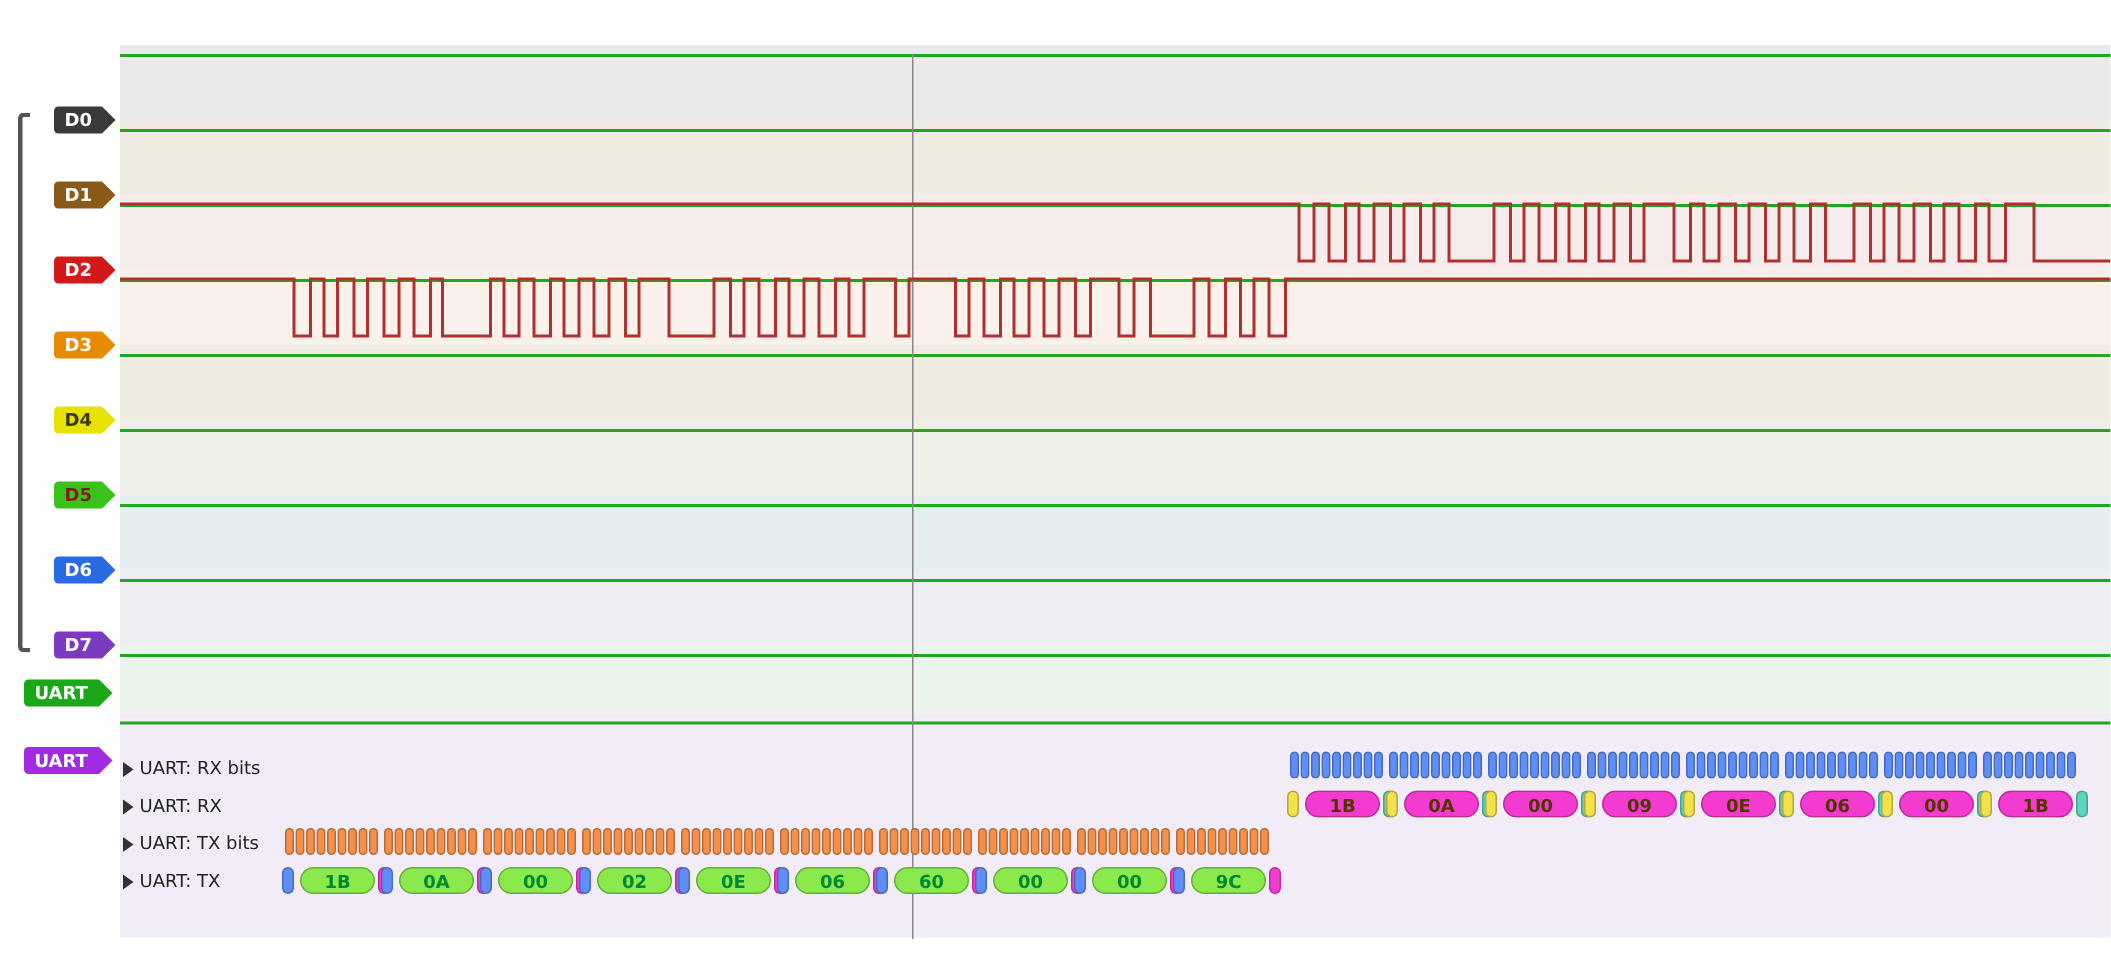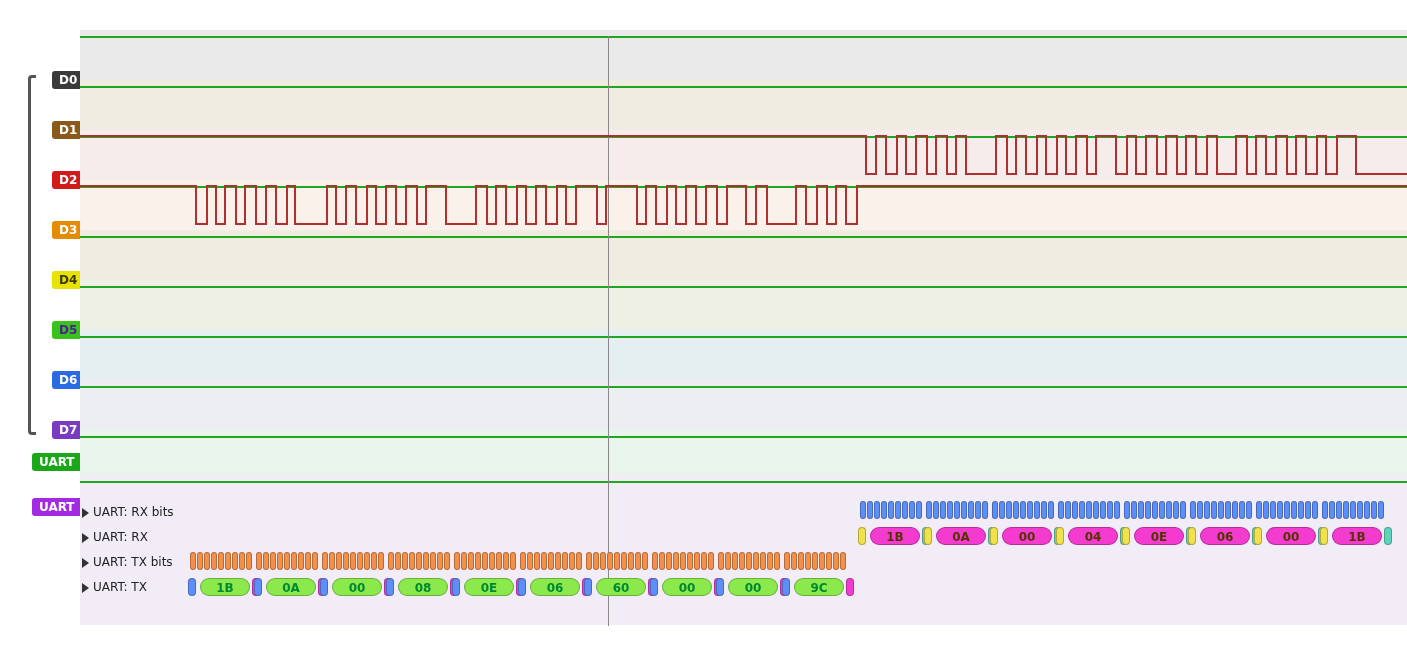--- a/index.html
+++ b/index.html
@@ -12,21 +12,20 @@
     overflow: hidden;
     position: relative;
   }
 
   
   .gutter {
     position: absolute;
     left: 0; top: 0;
     width: 80px;
     height: 650px;
-    margin-left: 16px;
   }
   .bracket {
     position: absolute;
     left: 12px;
     top: 75px;
     width: 8px;
     height: 360px;
     border-left: 3px solid #555;
     border-top: 3px solid #555;
     border-bottom: 3px solid #555;
@@ -123,21 +122,21 @@
 <body>
 
 <div class="gutter">
   <span class="bracket"></span>
 
 <div class="tag" style="top: 71px;"><span class="tag-body" style="background: rgb(58, 58, 58); color: rgb(255, 255, 255);">D0</span><span class="tag-arrow" style="border-left: 9px solid rgb(58, 58, 58);"></span></div>
     <div class="tag" style="top: 121px;"><span class="tag-body" style="background: rgb(138, 90, 26); color: rgb(255, 255, 255);">D1</span><span class="tag-arrow" style="border-left: 9px solid rgb(138, 90, 26);"></span></div>
     <div class="tag" style="top: 171px;"><span class="tag-body" style="background: rgb(211, 26, 26); color: rgb(255, 255, 255);">D2</span><span class="tag-arrow" style="border-left: 9px solid rgb(211, 26, 26);"></span></div>
     <div class="tag" style="top: 221px;"><span class="tag-body" style="background: rgb(230, 138, 0); color: rgb(255, 255, 255);">D3</span><span class="tag-arrow" style="border-left: 9px solid rgb(230, 138, 0);"></span></div>
     <div class="tag" style="top: 271px;"><span class="tag-body" style="background: rgb(232, 226, 0); color: rgb(58, 58, 0);">D4</span><span class="tag-arrow" style="border-left: 9px solid rgb(232, 226, 0);"></span></div>
-    <div class="tag" style="top: 321px;"><span class="tag-body" style="background: rgb(57, 194, 26); color: #4c1d95;">D5</span><span class="tag-arrow" style="border-left: 9px solid rgb(57, 194, 26);"></span></div>
+    <div class="tag" style="top: 321px;"><span class="tag-body" style="background: rgb(57, 194, 26); color: #7f1d1d;">D5</span><span class="tag-arrow" style="border-left: 9px solid rgb(57, 194, 26);"></span></div>
     <div class="tag" style="top: 371px;"><span class="tag-body" style="background: rgb(42, 106, 226); color: rgb(255, 255, 255);">D6</span><span class="tag-arrow" style="border-left: 9px solid rgb(42, 106, 226);"></span></div>
     <div class="tag" style="top: 421px;"><span class="tag-body" style="background: rgb(122, 58, 194); color: rgb(255, 255, 255);">D7</span><span class="tag-arrow" style="border-left: 9px solid rgb(122, 58, 194);"></span></div>
     <div class="tag" style="left: 16px; top: 453px;"><span class="tag-body" style="background: rgb(26, 168, 26); color: rgb(255, 255, 255);">UART</span><span class="tag-arrow" style="border-left: 9px solid rgb(26, 168, 26);"></span></div>
     <div class="tag" style="left: 16px; top: 498px;"><span class="tag-body" style="background: rgb(161, 42, 226); color: rgb(255, 255, 255);">UART</span><span class="tag-arrow" style="border-left: 9px solid rgb(161, 42, 226);"></span></div>
   </div>
 
 <div class="traces">
 
 <div class="lane lane-bg-a" style="top: 30px;"></div>
     <div class="flatline" style="top: 36px;"></div>
@@ -174,21 +173,21 @@
       <div class="cap cap-blue" style="left: 108px; width: 8px;"></div>
       <div class="cap cap-green" style="left: 120px; width: 50px;">1B</div>
       <div class="cap cap-magenta" style="left: 172px; width: 8px;"></div>
       <div class="cap cap-blue" style="left: 174px; width: 8px;"></div>
       <div class="cap cap-green" style="left: 186px; width: 50px;">0A</div>
       <div class="cap cap-magenta" style="left: 238px; width: 8px;"></div>
       <div class="cap cap-blue" style="left: 240px; width: 8px;"></div>
       <div class="cap cap-green" style="left: 252px; width: 50px;">00</div>
       <div class="cap cap-magenta" style="left: 304px; width: 8px;"></div>
       <div class="cap cap-blue" style="left: 306px; width: 8px;"></div>
-      <div class="cap cap-green" style="left: 318px; width: 50px;">08</div>
+      <div class="cap cap-green" style="left: 318px; width: 50px;">02</div>
       <div class="cap cap-magenta" style="left: 370px; width: 8px;"></div>
       <div class="cap cap-blue" style="left: 372px; width: 8px;"></div>
       <div class="cap cap-green" style="left: 384px; width: 50px;">0E</div>
       <div class="cap cap-magenta" style="left: 436px; width: 8px;"></div>
       <div class="cap cap-blue" style="left: 438px; width: 8px;"></div>
       <div class="cap cap-green" style="left: 450px; width: 50px;">06</div>
       <div class="cap cap-magenta" style="left: 502px; width: 8px;"></div>
       <div class="cap cap-blue" style="left: 504px; width: 8px;"></div>
       <div class="cap cap-green" style="left: 516px; width: 50px;">60</div>
       <div class="cap cap-magenta" style="left: 568px; width: 8px;"></div>
@@ -206,21 +205,21 @@
       <div class="cap cap-yellow" style="left: 778px; width: 8px;"></div>
       <div class="cap cap-magenta" style="left: 790px; width: 50px;">1B</div>
       <div class="cap cap-teal" style="left: 842px; width: 8px;"></div>
       <div class="cap cap-yellow" style="left: 844px; width: 8px;"></div>
       <div class="cap cap-magenta" style="left: 856px; width: 50px;">0A</div>
       <div class="cap cap-teal" style="left: 908px; width: 8px;"></div>
       <div class="cap cap-yellow" style="left: 910px; width: 8px;"></div>
       <div class="cap cap-magenta" style="left: 922px; width: 50px;">00</div>
       <div class="cap cap-teal" style="left: 974px; width: 8px;"></div>
       <div class="cap cap-yellow" style="left: 976px; width: 8px;"></div>
-      <div class="cap cap-magenta" style="left: 988px; width: 50px;">04</div>
+      <div class="cap cap-magenta" style="left: 988px; width: 50px;">09</div>
       <div class="cap cap-teal" style="left: 1040px; width: 8px;"></div>
       <div class="cap cap-yellow" style="left: 1042px; width: 8px;"></div>
       <div class="cap cap-magenta" style="left: 1054px; width: 50px;">0E</div>
       <div class="cap cap-teal" style="left: 1106px; width: 8px;"></div>
       <div class="cap cap-yellow" style="left: 1108px; width: 8px;"></div>
       <div class="cap cap-magenta" style="left: 1120px; width: 50px;">06</div>
       <div class="cap cap-teal" style="left: 1172px; width: 8px;"></div>
       <div class="cap cap-yellow" style="left: 1174px; width: 8px;"></div>
       <div class="cap cap-magenta" style="left: 1186px; width: 50px;">00</div>
       <div class="cap cap-teal" style="left: 1238px; width: 8px;"></div>

